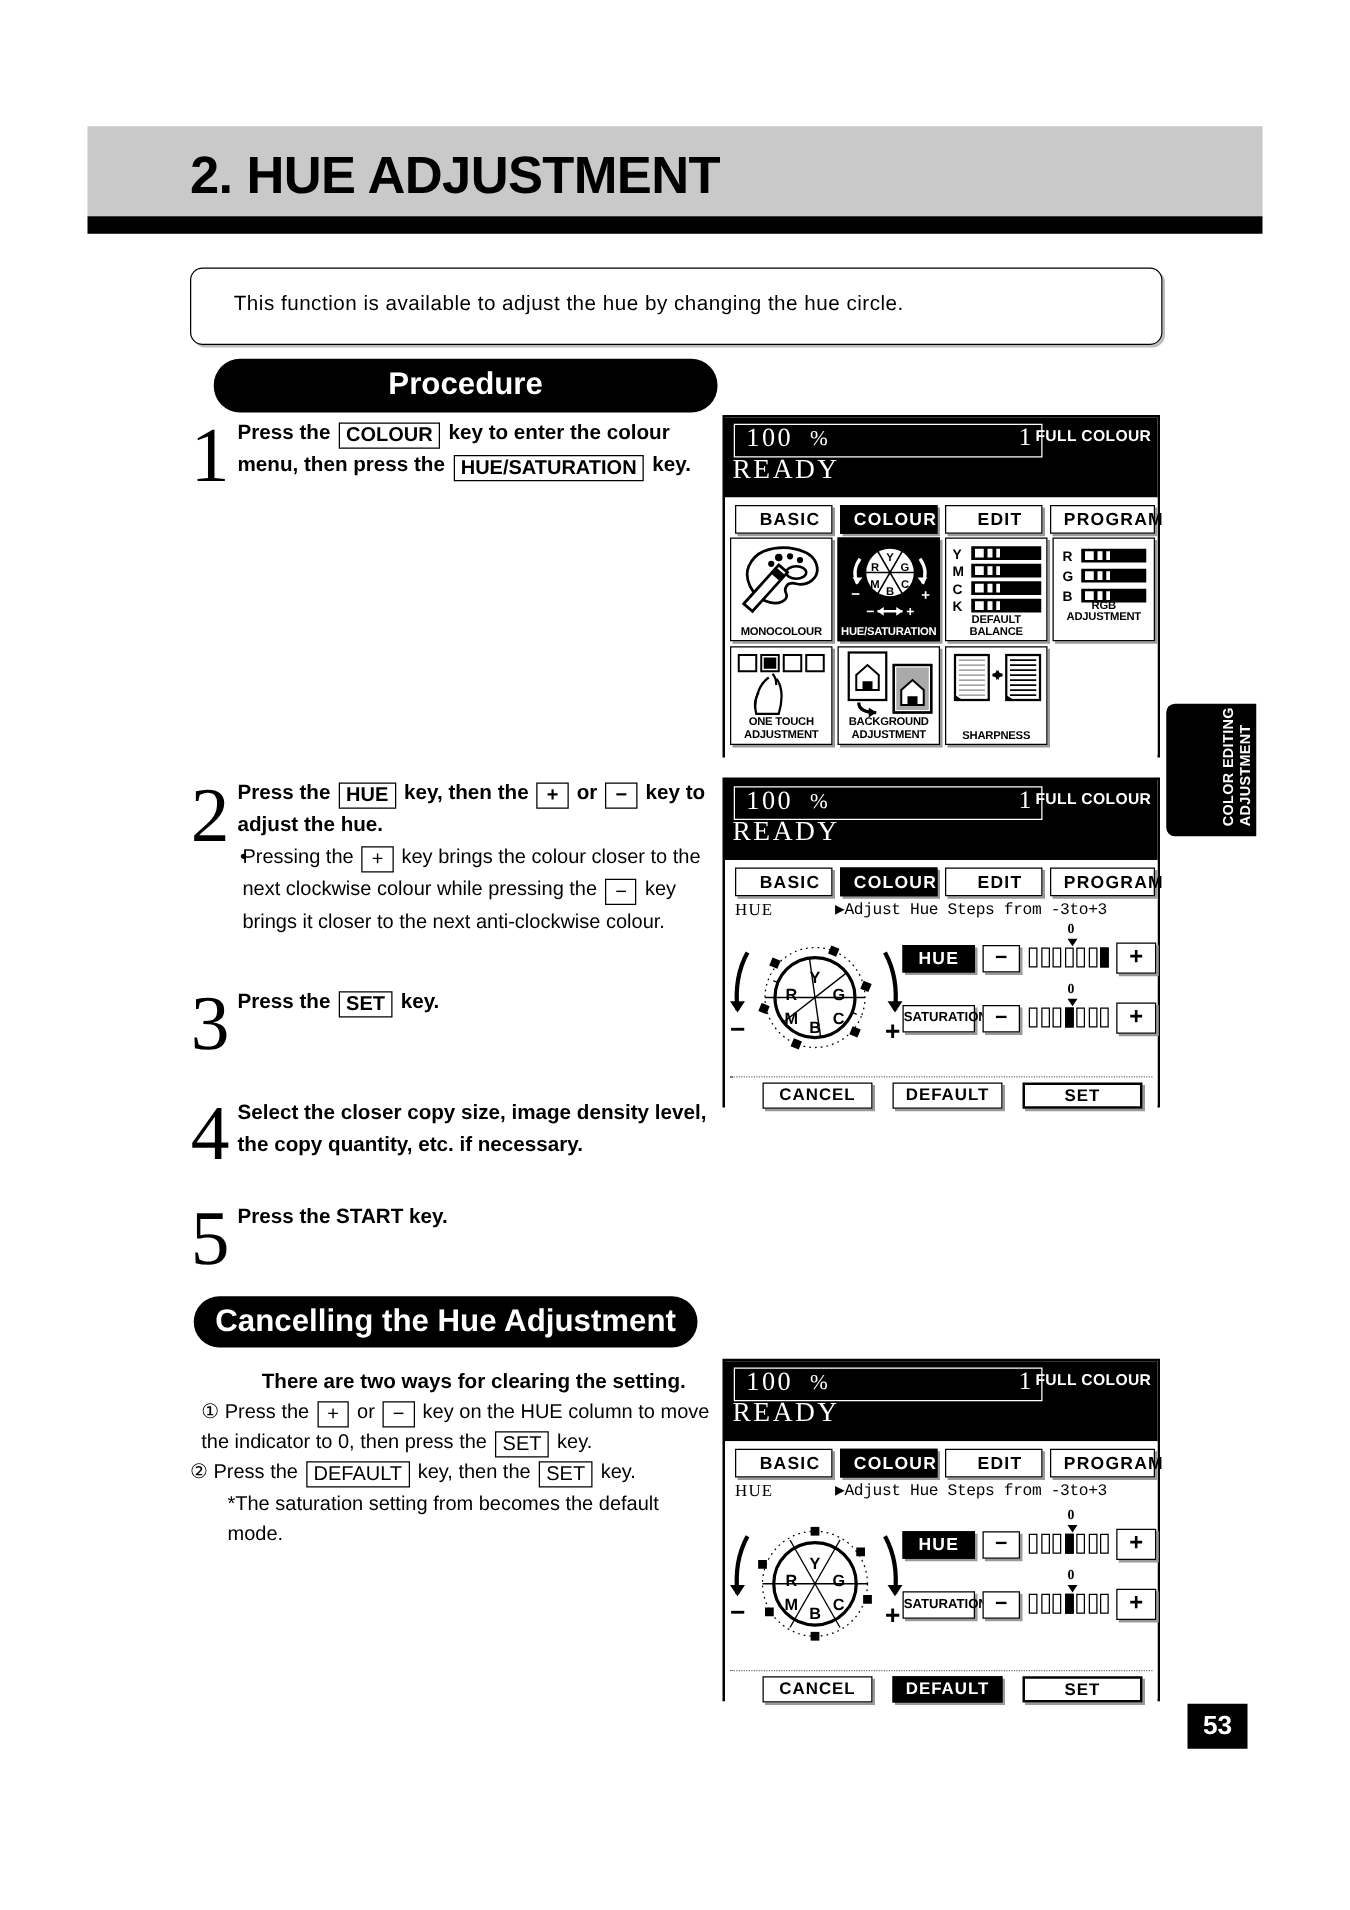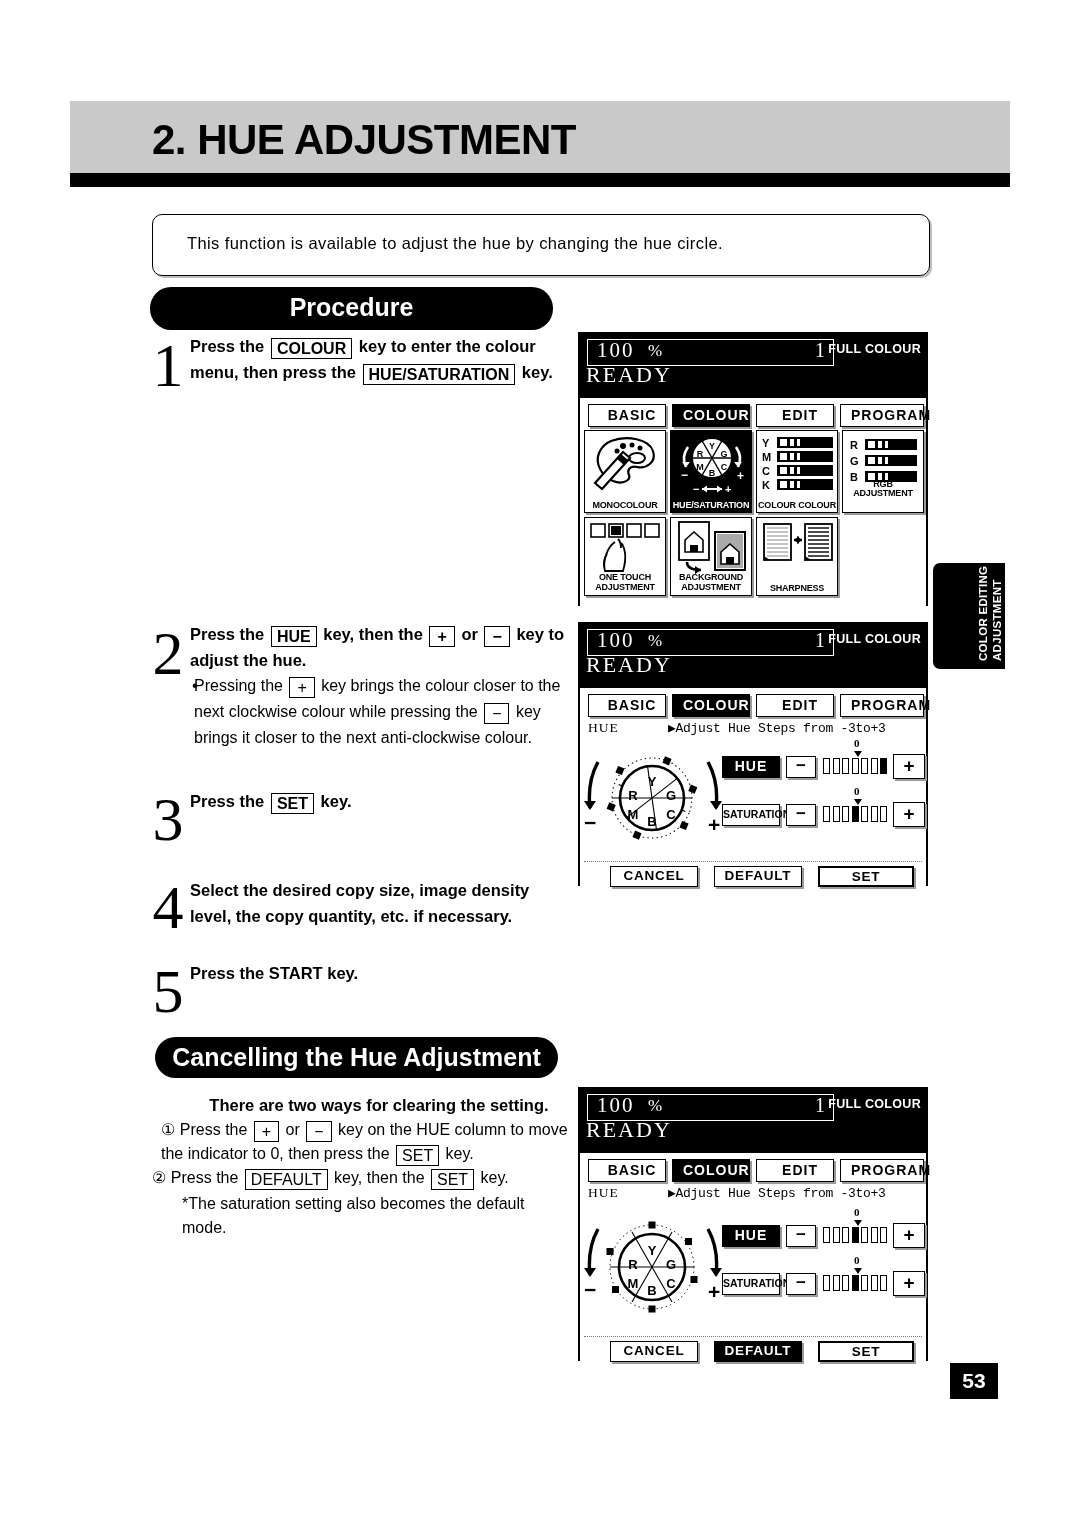--- a/index.html
+++ b/index.html
@@ -12,21 +12,21 @@
              font-family:"Liberation Sans",sans-serif;line-height:60px;}
 
   
   .intro{position:absolute;left:152px;top:214px;width:776px;height:60px;border:1.5px solid #000;border-radius:10px;
          box-shadow:2px 2px 0 #bdbdbd;}
   .intro span{position:absolute;left:34px;top:19px;font-size:16.5px;letter-spacing:.4px;white-space:nowrap;}
 
   
   .pill{position:absolute;background:#000;border-radius:21px;color:#fff;text-align:center;
         font-size:25px;font-weight:bold;line-height:41px;}
-  #pill-procedure{left:150px;top:287px;width:403px;height:43px;}
+  #pill-procedure{left:171px;top:287px;width:403px;height:43px;}
   #pill-cancel{left:155px;top:1037px;width:403px;height:41px;}
 
   
   .stepnum{position:absolute;font-family:"Liberation Serif",serif;font-size:62px;line-height:62px;color:#000;width:40px;text-align:center;}
   .steptxt{position:absolute;font-size:16.5px;font-weight:bold;line-height:26px;}
   .steptxt.reg{font-weight:normal;}
 
   .kbox{display:inline-block;border:1.6px solid #000;padding:0 5px;margin:0 2px;line-height:19px;
         font-weight:bold;vertical-align:-2px;background:#fff;font-size:16px;}
   .kbox.sm{padding:0 7px;}
@@ -131,38 +131,38 @@
     <span>Pressing the </span><span class="kbox sm" style="font-weight:normal;">+</span><span> key brings the colour closer to the next clockwise colour while pressing the </span><span class="kbox sm" style="font-weight:normal;">−</span><span> key brings it closer to the next anti-clockwise colour.</span>
   </span>
 </div>
 
 <div class="stepnum" style="left:148px;top:788px;">3</div>
 <div class="steptxt" style="left:190px;top:788px;width:375px;">
   <span>Press the </span><span class="kbox">SET</span><span> key.</span>
 </div>
 
 <div class="stepnum" style="left:148px;top:876px;">4</div>
-<div class="steptxt" style="left:190px;top:877px;width:378px;">Select the desired copy size, image density level, the copy quantity, etc. if necessary.</div>
+<div class="steptxt" style="left:190px;top:877px;width:378px;">Select the closer copy size, image density level, the copy quantity, etc. if necessary.</div>
 
 <div class="stepnum" style="left:148px;top:960px;">5</div>
 <div class="steptxt" style="left:190px;top:960px;width:375px;">Press the START key.</div>
 
 <div class="pill" id="pill-cancel">Cancelling the Hue Adjustment</div>
 
 <div class="steptxt" style="left:190px;top:1092px;width:378px;text-align:center;">There are two ways for clearing the setting.</div>
 
 <div class="steptxt reg" style="left:161px;top:1118px;width:418px;font-size:16px;line-height:24px;">
   <span>① Press the </span><span class="kbox sm" style="font-weight:normal;">+</span><span> or </span><span class="kbox sm" style="font-weight:normal;">−</span><span> key on the HUE column to move the indicator to 0, then press the </span><span class="kbox" style="font-weight:normal;">SET</span><span> key.</span>
 </div>
 
 <div class="steptxt reg" style="left:152px;top:1166px;width:418px;font-size:16px;line-height:24px;">
   <span>② Press the </span><span class="kbox" style="font-weight:normal;">DEFAULT</span><span> key, then the </span><span class="kbox" style="font-weight:normal;">SET</span><span> key.</span>
 </div>
 
-<div class="steptxt reg" style="left:182px;top:1192px;width:390px;font-size:16px;line-height:24px;">*The saturation setting also becomes the default mode.</div>
+<div class="steptxt reg" style="left:182px;top:1192px;width:390px;font-size:16px;line-height:24px;">*The saturation setting from becomes the default mode.</div>
 
 <div class="sidetab">
   <span class="l1">COLOR EDITING AND</span>
   <span class="l2">ADJUSTMENT</span>
 </div>
 
 <div class="pageno">53</div>
 
 <div class="lcd" id="lcd1">
   <div class="lcd-top">
@@ -251,21 +251,21 @@
               <rect x="33" y="22" width="4" height="7"></rect>
               <rect x="40" y="22" width="3" height="7"></rect>
             <rect x="23" y="36" width="7" height="7"></rect>
               <rect x="33" y="36" width="4" height="7"></rect>
               <rect x="40" y="36" width="3" height="7"></rect>
             <rect x="23" y="50" width="7" height="7"></rect>
               <rect x="33" y="50" width="4" height="7"></rect>
               <rect x="40" y="50" width="3" height="7"></rect>
           </g>
         </svg>
-        <div class="cap">COLOUR COLOUR</div>
+        <div class="cap">DEFAULT BALANCE</div>
       </div>
 
       <div class="cell" style="left:258px;top:0;width:82px;height:83px;">
         <svg width="82" height="56" viewBox="0 0 82 56">
           <g font-family="Liberation Sans, sans-serif" font-size="11" font-weight="bold">
             <text x="7" y="18">R</text>
               <text x="7" y="34">G</text>
               <text x="7" y="50">B</text>
           </g>
           <g>

